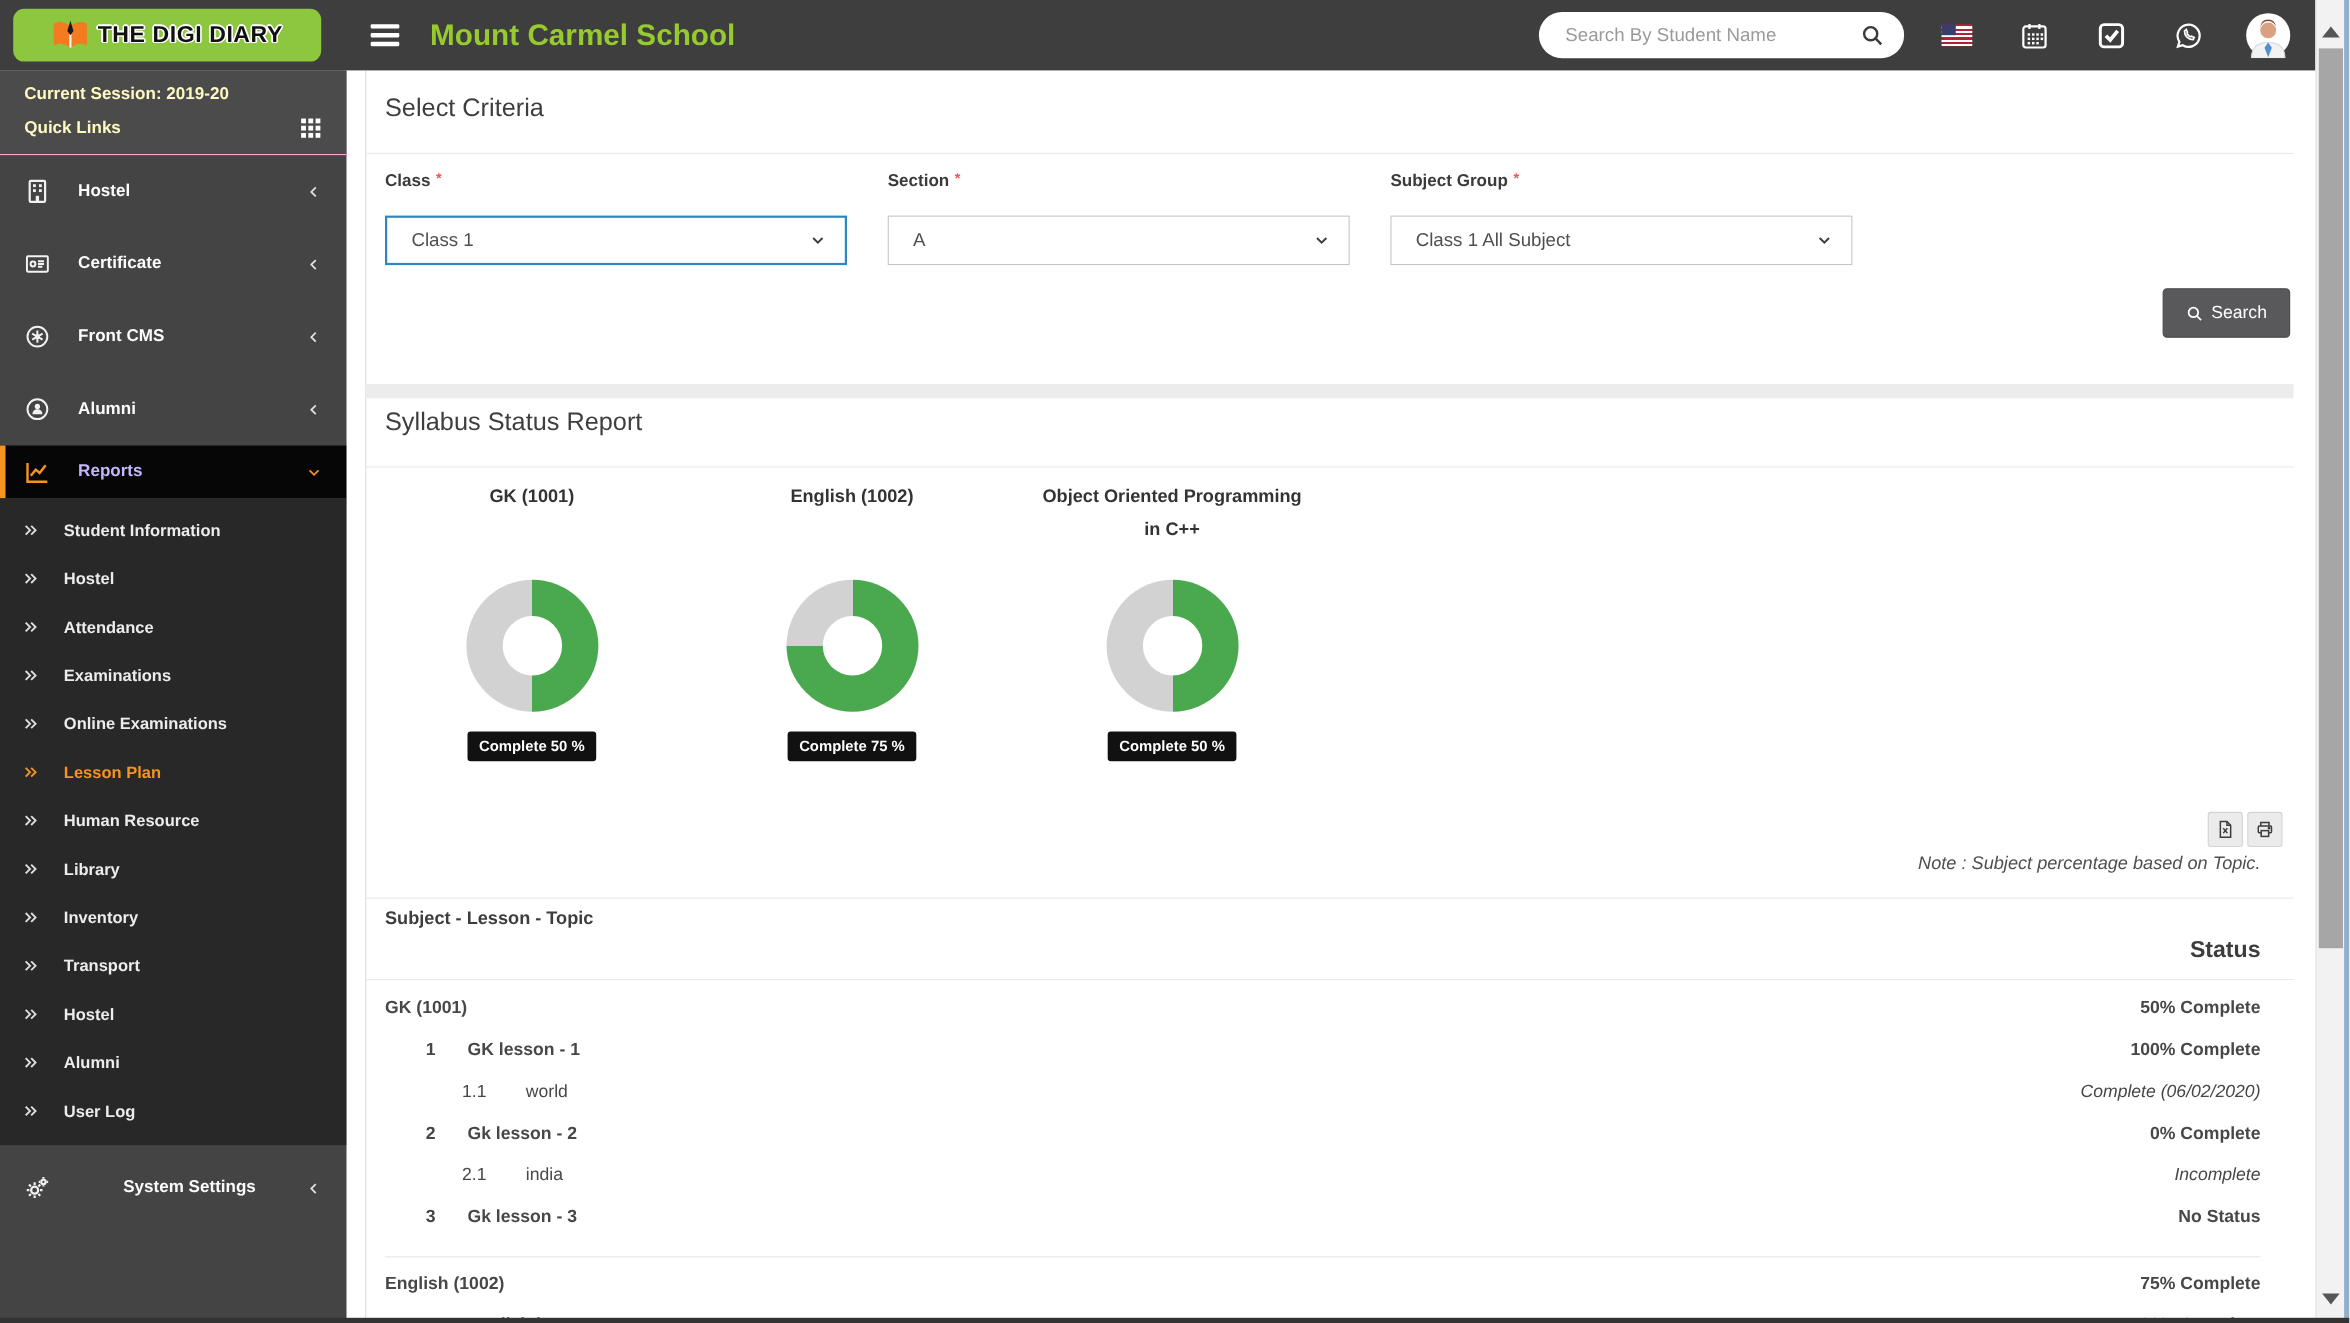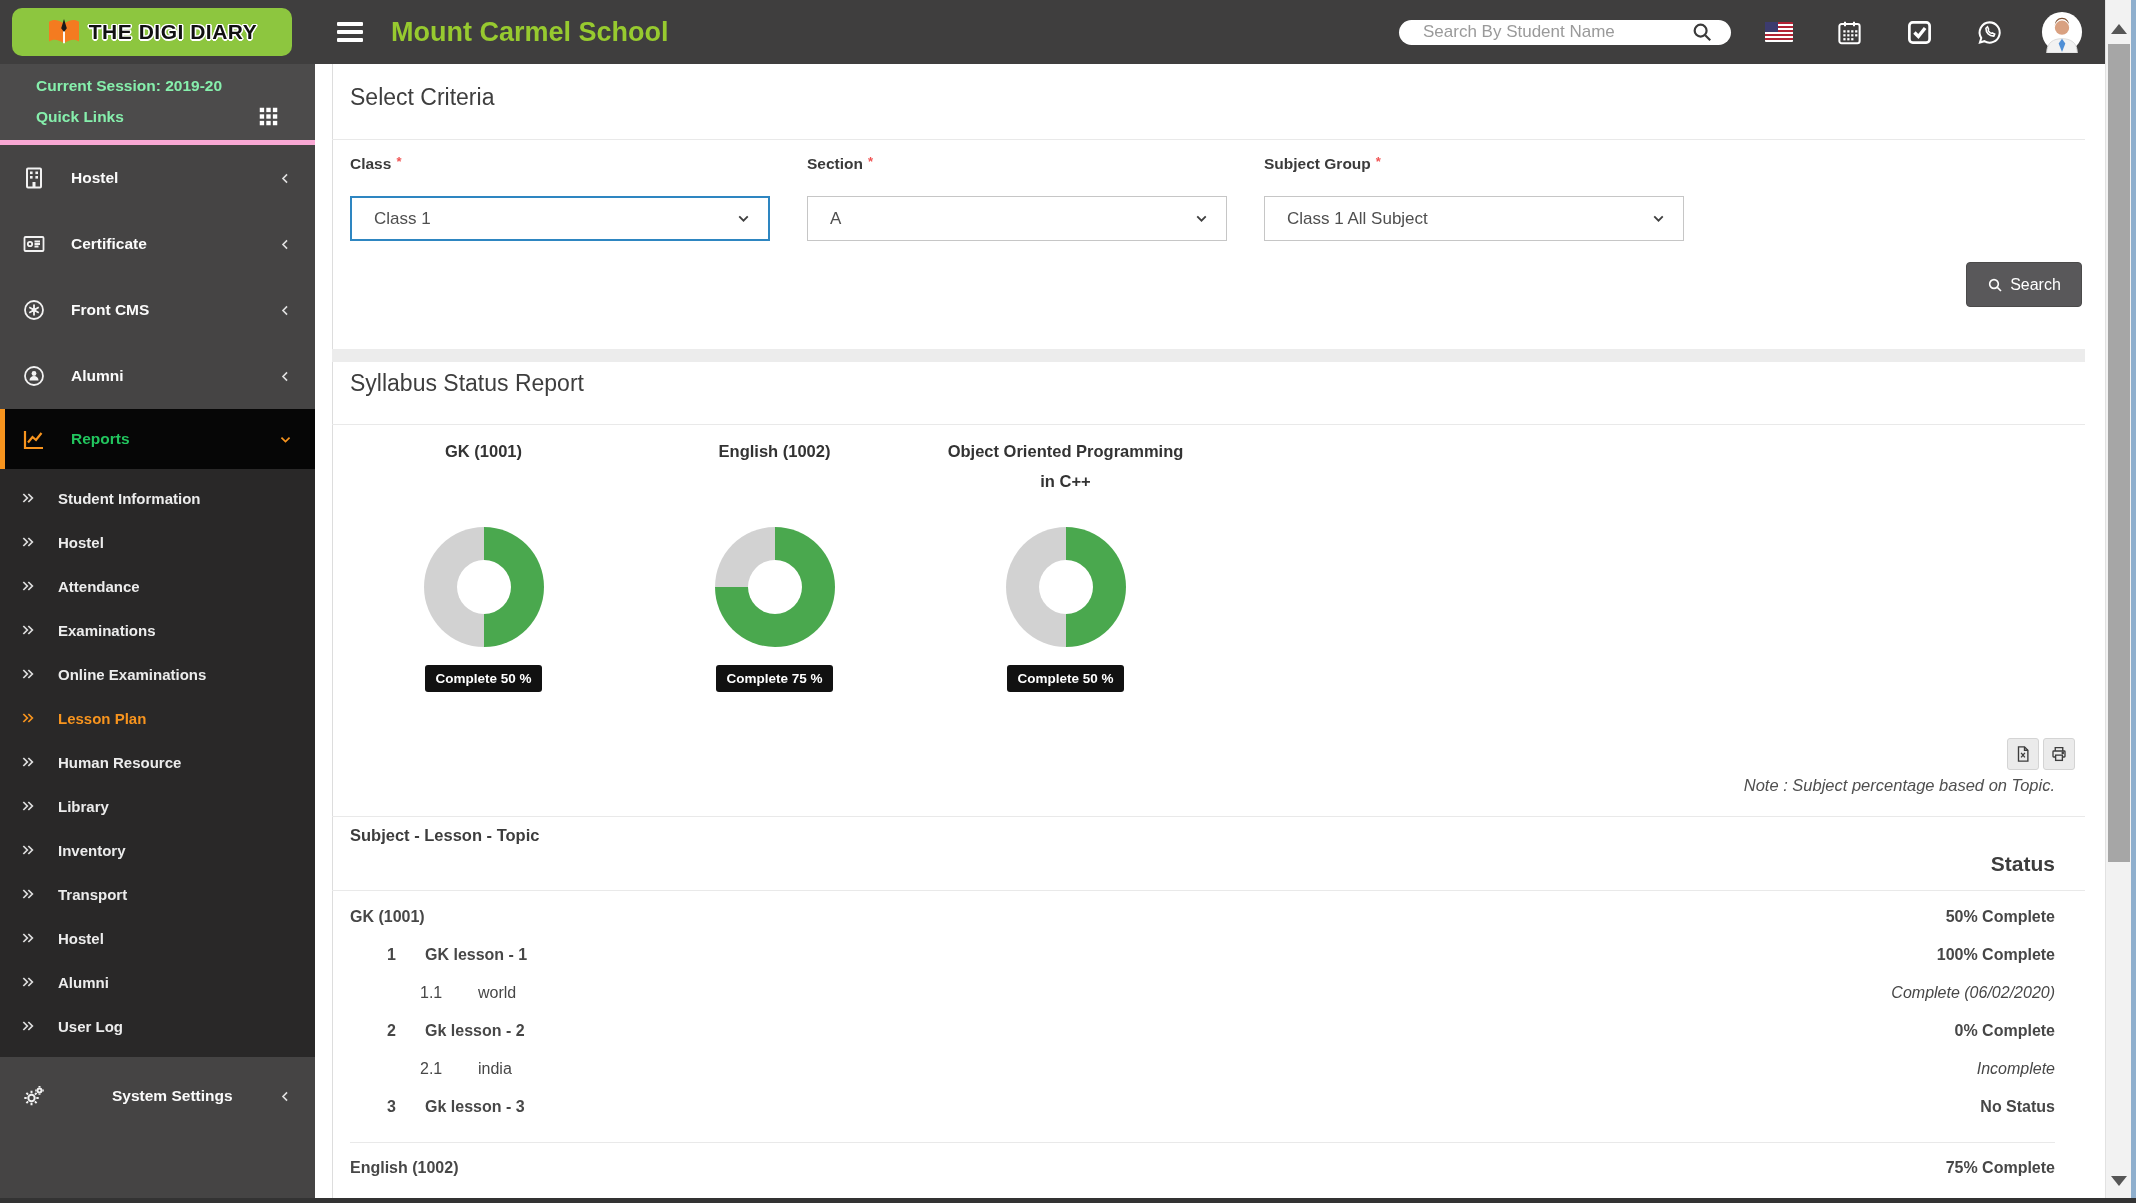--- a/index.html
+++ b/index.html
@@ -11,41 +11,41 @@
   .topbar { position:absolute; left:0; top:0; width:2105px; height:64px; background:#3f3e3e; display:flex; align-items:center; z-index:30; }
   .logo-wrap { width:315px; flex:none; display:flex; align-items:center; height:64px; }
   .logo-pill { margin-left:12px; width:280px; height:48px; background:#8dc63f; border-radius:10px; display:flex; align-items:center; justify-content:center; gap:8px; cursor:pointer; }
   .logo-pill svg { width:34px; height:30px; flex:none; }
   .logo-text { font-size:21px; font-weight:800; letter-spacing:.5px; color:#111;
     text-shadow:-1.5px 0 #fff,1.5px 0 #fff,0 -1.5px #fff,0 1.5px #fff,-1px -1px #fff,1px 1px #fff,-1px 1px #fff,1px -1px #fff; white-space:nowrap; }
   .hamburger { margin-left:22px; width:26px; height:20px; display:flex; flex-direction:column; justify-content:space-between; cursor:pointer; }
   .hamburger span { display:block; height:4px; background:#fff; border-radius:1px; }
   .school { margin-left:28px; font-size:27px; font-weight:bold; color:#97ca2f; white-space:nowrap; }
   .hspacer { flex:1; }
-  .searchbar { width:332px; height:25px; background:#fff; border-radius:21px; display:flex; align-items:center; margin-right:34px; }
+  .searchbar { width:332px; height:42px; background:#fff; border-radius:21px; display:flex; align-items:center; margin-right:34px; }
   .searchbar input { flex:1; border:none; outline:none; background:transparent; font-size:17px; color:#666; padding-left:24px; font-family:inherit; }
   .searchbar input::placeholder { color:#9a9a9a; }
   .searchbar .sicon { width:22px; height:22px; color:#3a3a3a; margin-right:18px; flex:none; cursor:pointer; }
   .hicon { margin-left:42px; width:28px; height:28px; color:#fff; cursor:pointer; flex:none; display:flex; align-items:center; justify-content:center; }
   .hicon svg { width:27px; height:27px; }
   .flag { width:30px; height:20px; background:repeating-linear-gradient(#b22234 0 2px,#fff 2px 4px); position:relative; border-radius:1px; }
   .flag::after { content:""; position:absolute; left:0; top:0; width:13px; height:10px; background:#3c3b6e; }
   .avatar { margin-left:38px; margin-right:22px; width:42px; height:42px; flex:none; cursor:pointer; }
 
   
   .sidebar { position:absolute; left:0; top:64px; bottom:0; width:315px; background:#454444; z-index:20; overflow:hidden; }
-  .session { background:#4c4b4b; border-bottom:5px solid #f9a8d4; padding:13px 36px 13px; color:#86efac; }
+  .session { background:#4c4b4b; border-bottom:1px solid #f9a8d4; padding:13px 22px 13px; color:#fef9c3; }
   .sess-line { font-size:15.5px; font-weight:bold; margin-bottom:11px; }
   .ql-row { display:flex; justify-content:space-between; align-items:center; font-size:15.5px; font-weight:bold; }
   .ql-row svg { width:21px; height:21px; color:#fff; cursor:pointer; }
   .mi { height:66px; display:flex; align-items:center; padding:0 22px; cursor:pointer; color:#fbfbfb; }
   .mi-icon { width:24px; height:24px; color:#f2f2f2; flex:none; }
   .mi-label { margin-left:25px; font-size:15.5px; font-weight:bold; }
   .chev { margin-left:auto; width:15px; height:15px; color:#e0e0e0; flex:none; }
-  .mi.active { height:60px; background:#060606; border-left:5px solid #f7941e; padding-left:17px; color:#22c55e; }
+  .mi.active { height:48px; background:#060606; border-left:5px solid #f7941e; padding-left:17px; color:#c4b5fd; }
   .mi.active .mi-icon, .mi.active .chev { color:#f7941e; }
   .submenu { background:#292828; padding:7px 0 9px; }
   .smi { height:44px; display:flex; align-items:center; padding-left:20px; font-size:15px; font-weight:bold; color:#ececec; cursor:pointer; }
   .smi svg { width:16px; height:16px; color:#dedede; flex:none; }
   .smi span { margin-left:22px; }
   .smi.active { color:#f7941e; }
   .smi.active svg { color:#f7941e; }
   .sys { display:flex; align-items:center; padding:27px 22px; color:#fbfbfb; cursor:pointer;gap:41px; }
 
   

